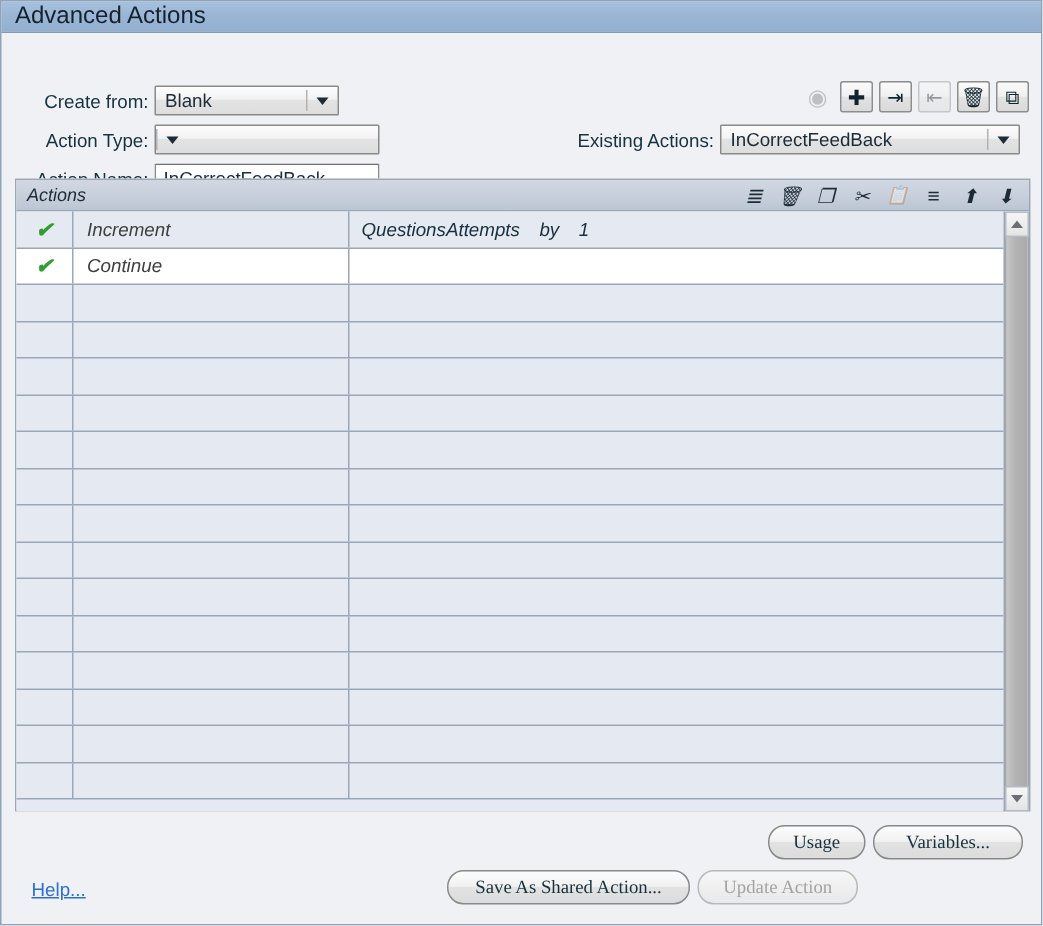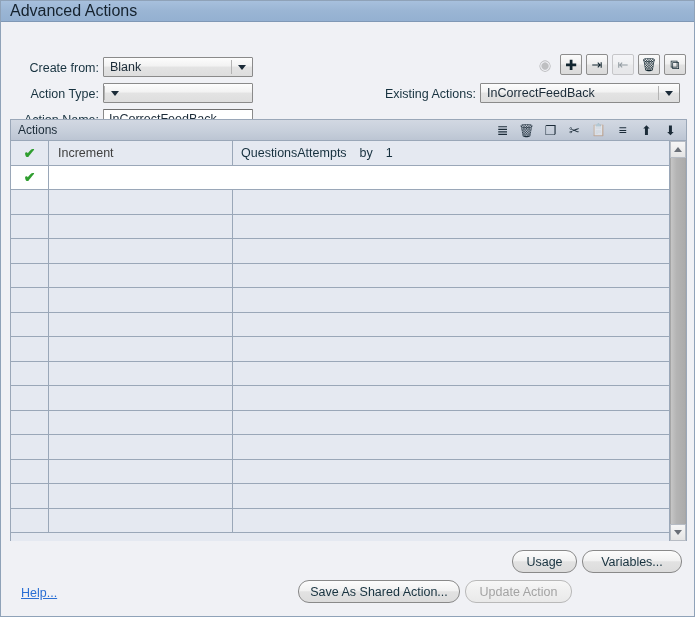--- a/index.html
+++ b/index.html
@@ -50,21 +50,21 @@
     width:22px;height:21px;box-sizing:border-box;
     display:flex;align-items:center;justify-content:center;
     border:1px solid #8d8d8d;border-radius:2px;
     background:linear-gradient(to bottom,#fbfbfb 0%,#f0f0f0 48%,#e2e2e2 52%,#dadada 100%);
   }
   .tbtn.plain{border:none;background:none;}
   .tbtn.off{opacity:.42;}
   
   .panel{
     position:absolute;left:9px;top:118px;width:677px;height:422px;
-    box-sizing:border-box;border:1px solid #9aa7b8;background:#fff;
+    box-sizing:border-box;border:1px solid #9aa7b8;background:#fff;font-style:italic;
   }
   .panelhdr{
     height:21px;box-sizing:border-box;
     background:linear-gradient(to bottom,#d2d8e2 0%,#c7cfdb 55%,#bcc5d3 100%);
     border-bottom:1px solid #9aa7b8;
     display:flex;align-items:center;padding:0 2px 0 7px;
     font-size:12px;color:#1b2b38;
   }
   .panelhdr .ttl{flex:1;}
   .gtools{display:flex;align-items:center;gap:7px;padding-right:5px;}
@@ -91,39 +91,39 @@
   .sbtn.up i{border-bottom:5px solid #6a6f77;}
   .sbtn.dn i{border-top:5px solid #6a6f77;}
   .thumb{flex:1;margin:0;background:linear-gradient(to right,#c6c6c6,#b4b4b4 40%,#ababab);
          border-left:1px solid #a6a6a6;border-right:1px solid #a6a6a6;}
   
   .btn{
     position:absolute;box-sizing:border-box;height:23px;
     border:1px solid #898989;border-radius:11px;
     background:linear-gradient(to bottom,#fcfcfc 0%,#f1f1f1 47%,#e2e2e2 51%,#dcdcdc 100%);
     display:flex;align-items:center;justify-content:center;
-    font-size:12.5px;color:#17323f;
+    font-size:12.5px;color:#17323f;font-family:Liberation Serif, serif;
   }
   .btn.off{color:#a3a3a3;border-color:#b9b9b9;
     background:linear-gradient(to bottom,#f7f7f7 0%,#efefef 50%,#e9e9e9 100%);}
   .help{position:absolute;left:20px;top:585px;font-size:12.5px;color:#2a6fd4;}
 </style>
 </head>
 <body>
 
 <div class="window">
 
   <div class="titlebar">
     <span>Advanced Actions</span>
   </div>
 
   <div class="form">
 
     <span class="lbl" style="left:8px;top:39px;width:90px;">Create from:</span>
-    <div class="combo" style="left:102px;top:35px;width:150px;">
+    <div class="combo" style="left:102px;top:35px;width:123px;">
       <span class="val">Blank</span>
       <span class="sep"></span>
       <span class="arw">
           <i></i>
         </span>
     </div>
 
     <span class="lbl" style="left:8px;top:65px;width:90px;">Action Type:</span>
     <div class="combo" style="left:102px;top:61px;width:150px;">
       <span class="sep"></span>
@@ -181,20 +181,21 @@
             <div class="c2">
               <span>QuestionsAttempts</span>
               <span>by</span>
               <span>1</span>
             </div>
           </div>
           <div class="row white">
             <div class="c0">
               <span class="chk">✔</span>
             </div>
+            <div class="c1">Continue</div>
             <div class="c2"></div>
           </div>
           <div class="row">
             <div class="c0"></div>
             <div class="c1"></div>
             <div class="c2"></div>
           </div>
           <div class="row">
             <div class="c0"></div>
             <div class="c1"></div>

